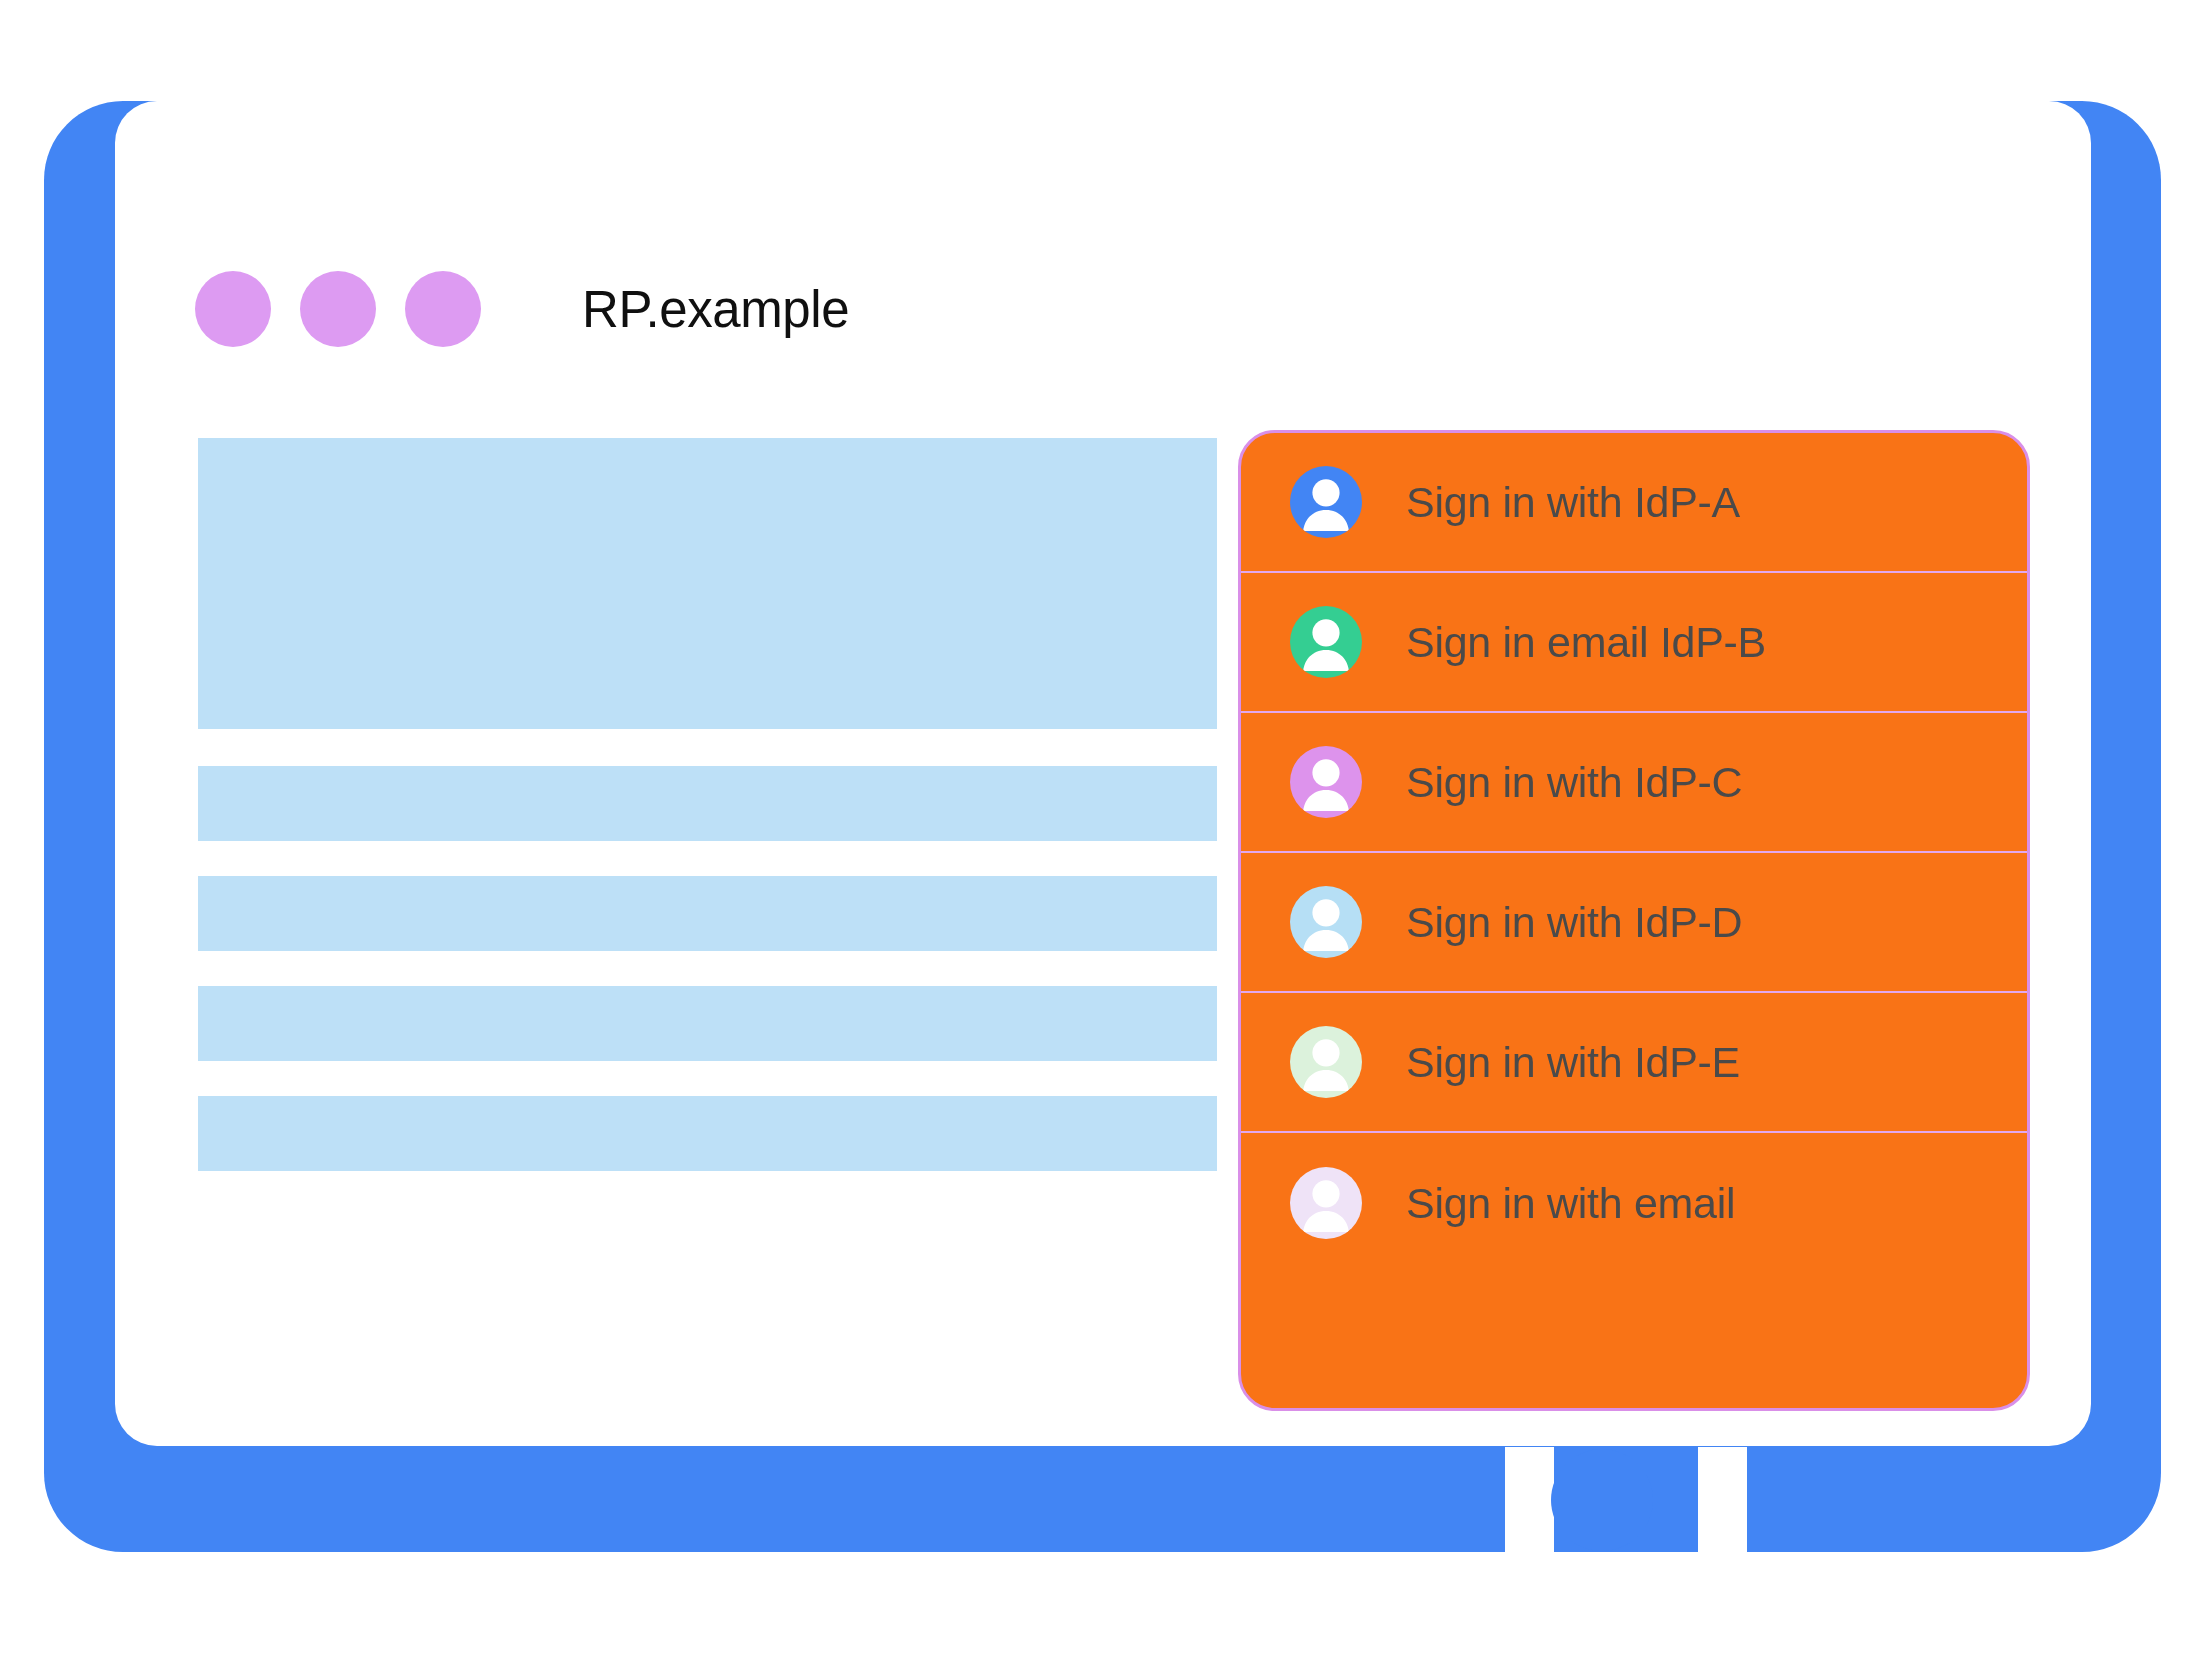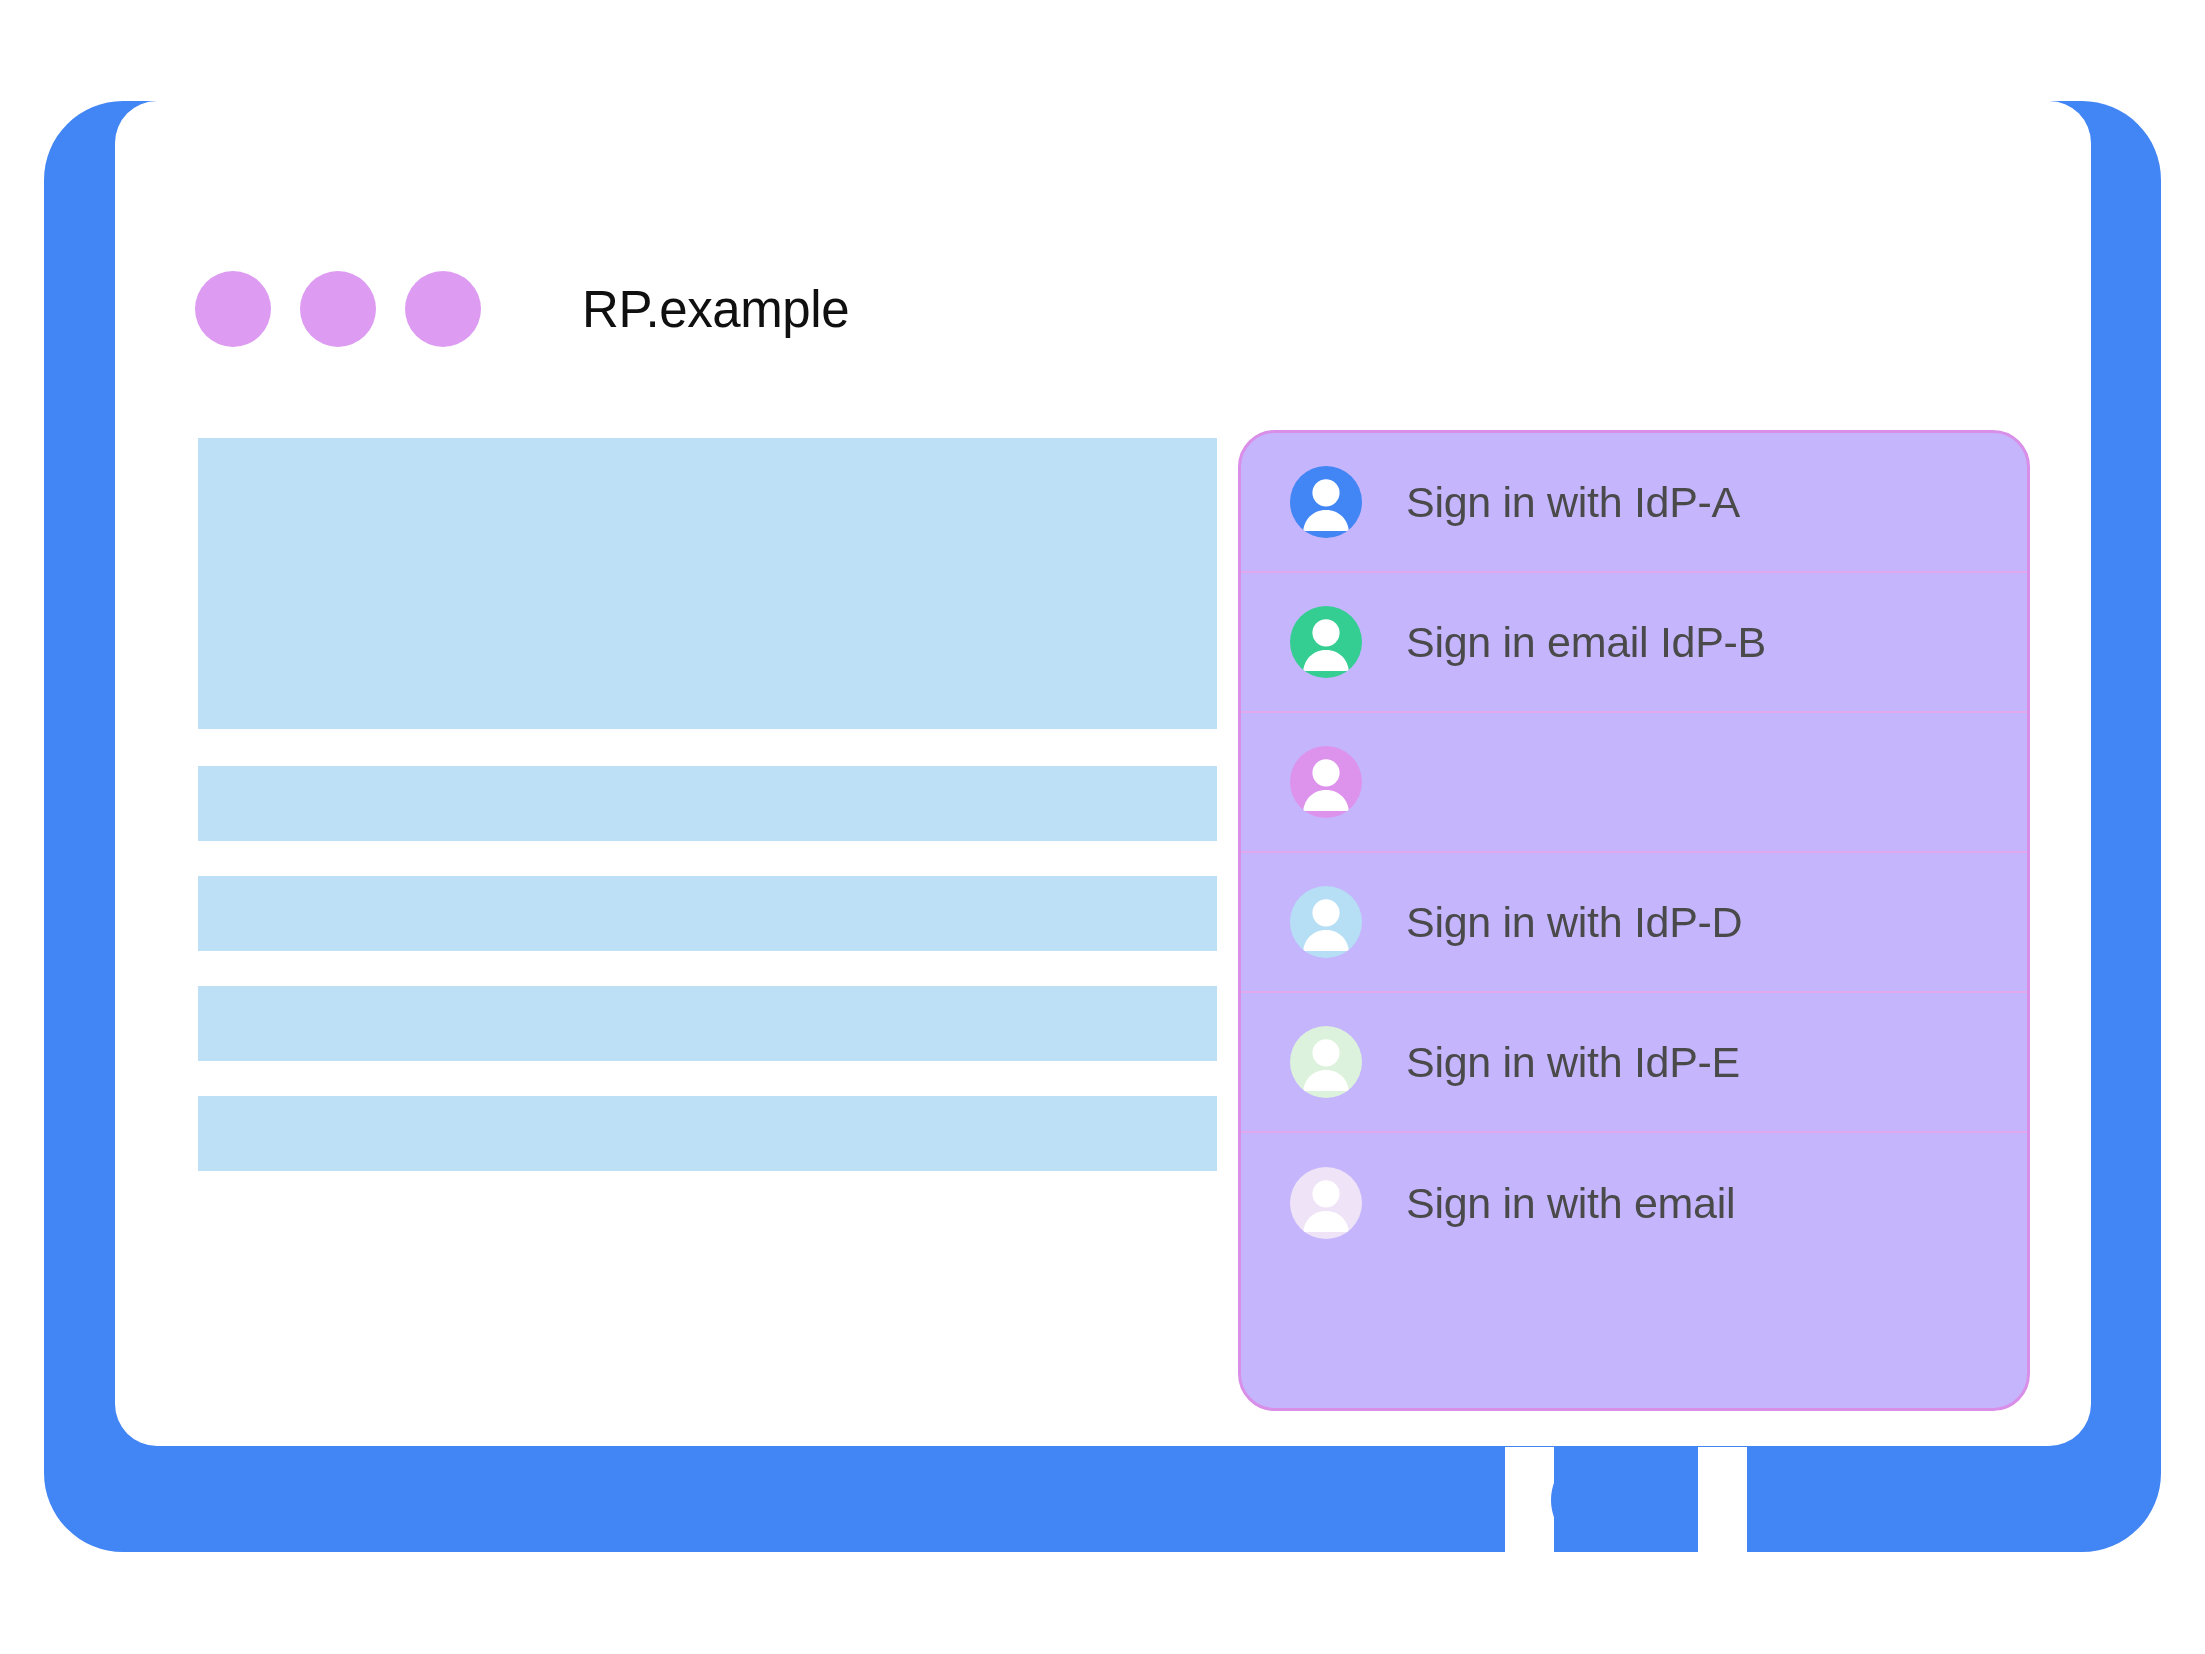--- a/index.html
+++ b/index.html
@@ -108,21 +108,21 @@
 
   
   #signin-panel {
     position: absolute;
     left: 1238px;
     top: 430px;
     width: 792px;
     height: 981px;
     border: 3.5px solid #d98fe8;
     border-radius: 37px;
-    background: #c4b5fd;
+    background: #f97316;
     box-sizing: border-box;
     overflow: hidden;
   }
   .signin-item {
     height: 140px;
     display: flex;
     align-items: center;
     padding-left: 49px;
     box-sizing: border-box;
     border-bottom: 2.2px solid #e2a8ee;
@@ -198,20 +198,21 @@
       </span>
       <span class="signin-label" style="color: rgb(74, 74, 74);">Sign in email IdP-B</span>
     </div>
     <div class="signin-item" style="border-bottom-color: rgb(226, 168, 238);">
       <span class="avatar" style="background: rgb(221, 147, 236);">
         <svg viewBox="0 0 82 82" xmlns="http://www.w3.org/2000/svg">
           <circle cx="41" cy="30.5" r="15.5" fill="#ffffff"></circle>
           <path d="M41 50 C 25 50 16 62 15 74 L 67 74 C 66 62 57 50 41 50 Z" fill="#ffffff"></path>
         </svg>
       </span>
+      <span class="signin-label" style="color: rgb(74, 74, 74);">Sign in with IdP-C</span>
     </div>
     <div class="signin-item" style="border-bottom-color: rgb(226, 168, 238);">
       <span class="avatar" style="background: rgb(182, 223, 245);">
         <svg viewBox="0 0 82 82" xmlns="http://www.w3.org/2000/svg">
           <circle cx="41" cy="30.5" r="15.5" fill="#ffffff"></circle>
           <path d="M41 50 C 25 50 16 62 15 74 L 67 74 C 66 62 57 50 41 50 Z" fill="#ffffff"></path>
         </svg>
       </span>
       <span class="signin-label" style="color: rgb(74, 74, 74);">Sign in with IdP-D</span>
     </div>

